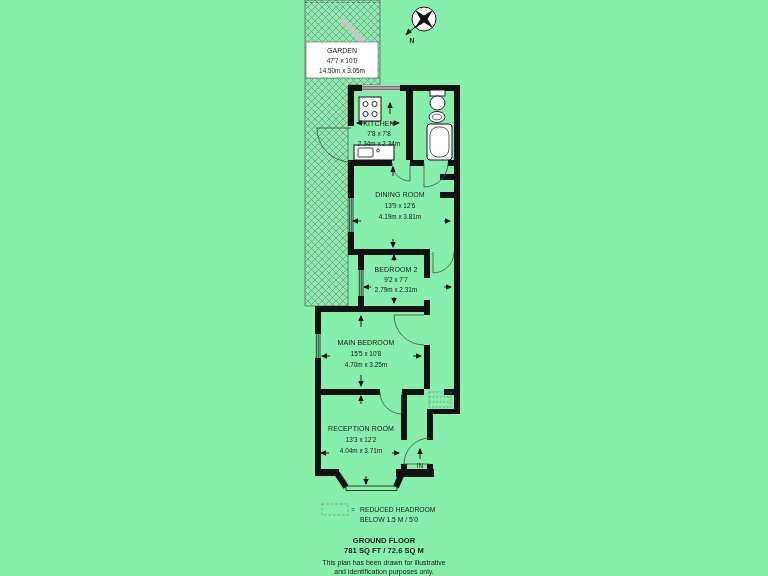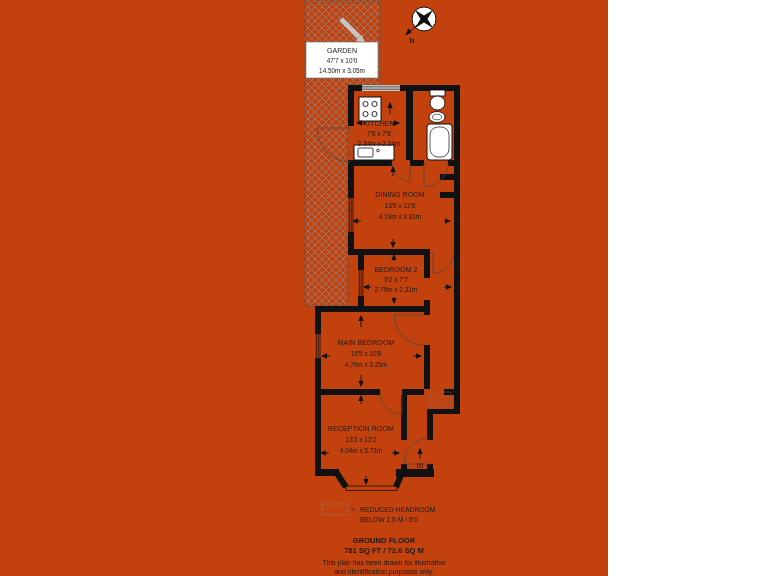--- a/index.html
+++ b/index.html
@@ -1,17 +1,17 @@
 <!DOCTYPE html>
 <html><head>
 <meta charset="utf-8">
 <style>
   html,body{margin:0;padding:0;background:#ffffff;}
   body{width:768px;height:576px;overflow:hidden;}
-  .page{position:relative;width:608px;height:576px;background:#c2410c;}
+  .page{position:relative;width:768px;height:576px;background:#86efac;}
   svg{display:block;}
   text{font-family:"Liberation Sans", sans-serif;fill:#1a1a1a;}
   .rm-name{font-size:7px;font-weight:400;text-anchor:middle;letter-spacing:.1px;}
   .rm-dim{font-size:6.4px;font-weight:400;text-anchor:middle;}
   .gd-name{font-size:7px;text-anchor:middle;}
   .gd-dim{font-size:6.4px;text-anchor:middle;}
   .foot-bold{font-size:7.6px;font-weight:700;text-anchor:middle;}
   .foot-small{font-size:7px;font-weight:400;text-anchor:middle;}
   .legend-txt{font-size:6.8px;font-weight:400;text-anchor:start;}
   .tiny{font-size:6.4px;text-anchor:middle;}

